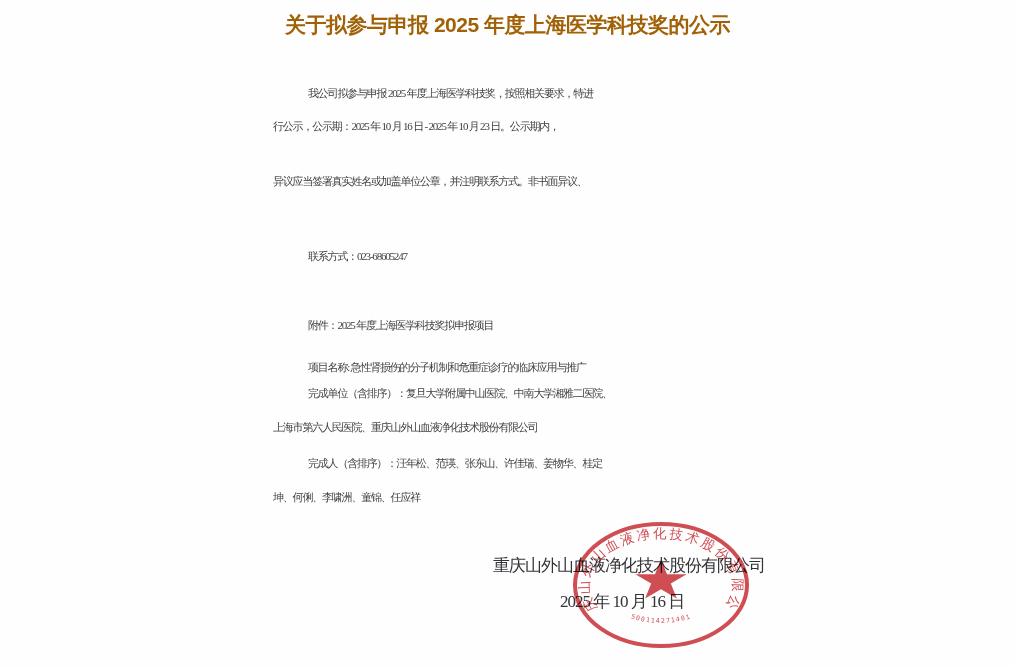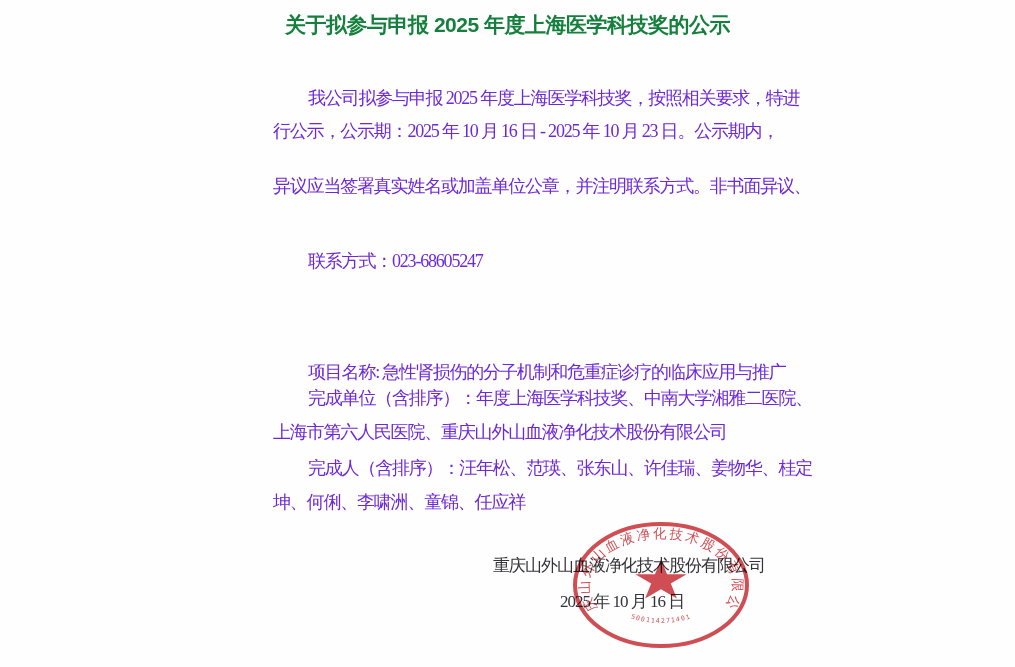--- a/index.html
+++ b/index.html
@@ -12,30 +12,30 @@
     font-family:"Liberation Serif","DejaVu Serif",serif;
     color:#2e2e32;
   }
   .doc-title {
     position:absolute; top:11px; left:0; width:100%;
     text-align:center;
     font-family:"Liberation Sans","DejaVu Sans",sans-serif;
     font-weight:bold;
     font-size:21px;
     letter-spacing:-0.5px;
-    color:#15803d;
+    color:#a16207;
     white-space:nowrap;
   }
   .line {
     position:absolute;
     left:273px;
-    font-size:18px;
+    font-size:11px;
     letter-spacing:-1.2px;
     white-space:nowrap;
-    color:#6d28d9;
+    color:#404040;
     text-align:center;
   }
   .line.indent { left:308px; }
   .sig-line {
     position:absolute;
     font-size:17px;
     letter-spacing:-1px;
     white-space:nowrap;
     color:#333338;
   }
@@ -54,22 +54,23 @@
 
 <div class="page">
 
   <div class="doc-title">关于拟参与申报 2025 年度上海医学科技奖的公示</div>
 
   <div class="line indent" style="top:86px">我公司拟参与申报 2025 年度上海医学科技奖，按照相关要求，特进</div>
   <div class="line" style="top:119px">行公示，公示期：2025 年 10 月 16 日 - 2025 年 10 月 23 日。公示期内，</div>
   <div class="line" style="top:174px">异议应当签署真实姓名或加盖单位公章，并注明联系方式。非书面异议、</div>
   <div class="line indent" style="top:249px">联系方式：023-68605247</div>
 
+  <div class="line indent" style="top:318px">附件：2025 年度上海医学科技奖拟申报项目</div>
   <div class="line indent" style="top:360px">项目名称: 急性肾损伤的分子机制和危重症诊疗的临床应用与推广</div>
-  <div class="line indent" style="top:386px">完成单位（含排序）：年度上海医学科技奖、中南大学湘雅二医院、</div>
+  <div class="line indent" style="top:386px">完成单位（含排序）：复旦大学附属中山医院、中南大学湘雅二医院、</div>
   <div class="line" style="top:420px">上海市第六人民医院、重庆山外山血液净化技术股份有限公司</div>
   <div class="line indent" style="top:456px">完成人（含排序）：汪年松、范瑛、张东山、许佳瑞、姜物华、桂定</div>
   <div class="line" style="top:490px">坤、何俐、李啸洲、童锦、任应祥</div>
 
   <div class="sig-line" style="top:554px; left:493px">重庆山外山血液净化技术股份有限公司</div>
   <div class="sig-line" style="top:590px; left:560px">2025 年 10 月 16 日</div>
 
   <div class="seal-wrap">
     <svg width="190" height="150" viewBox="0 0 190 150" xmlns="http://www.w3.org/2000/svg">
       <g>

